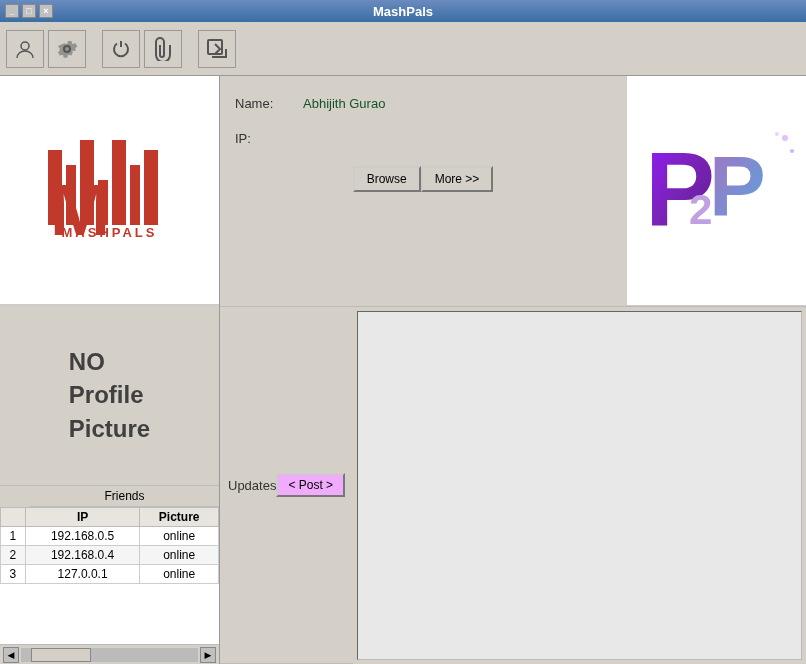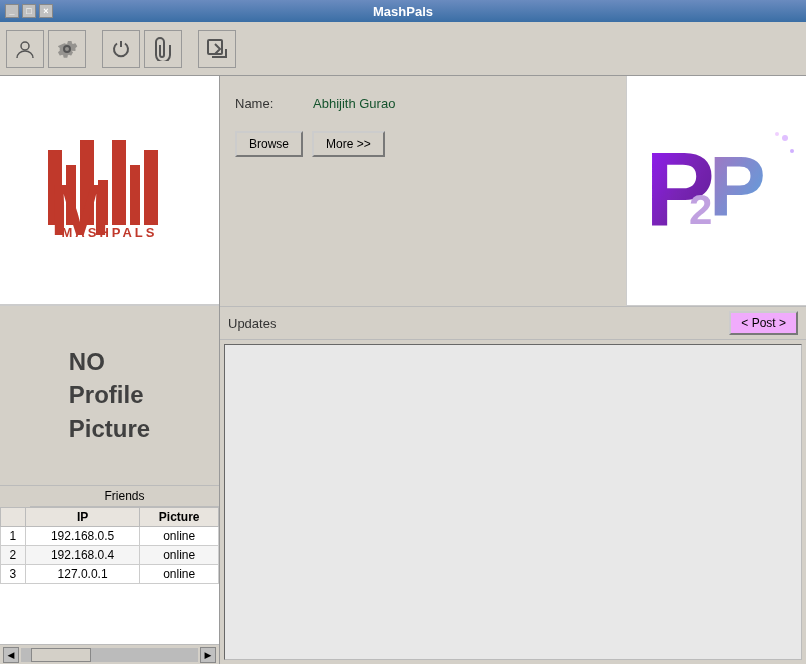--- a/index.html
+++ b/index.html
@@ -178,56 +178,57 @@
       height: 230px;
     }
     .info-area {
       flex: 1;
       padding: 20px 15px;
     }
     .info-row {
       margin-bottom: 20px;
       display: flex;
       align-items: baseline;
-      gap: 18px;
+      gap: 8px;
     }
     .info-label {
       font-size: 13px;
       color: #333;
       min-width: 60px;
     }
     .info-value {
       font-size: 13px;
       color: #14532d;
     }
     .buttons-row {
       display: flex;
-      gap: 9px;
+      gap: 0;
       margin-top: 10px;
+      justify-content: center;
     }
     .action-btn {
       padding: 4px 12px;
       background: #d4d0c8;
       border: 2px outset #ccc;
       font-size: 12px;
       cursor: pointer;
     }
     .p2p-logo-area {
       width: 180px;
       background: white;
       border-left: 1px solid #ccc;
       border-bottom: 1px solid #ccc;
       display: flex;
       align-items: center;
       justify-content: center;
     }
     .updates-section {
       flex: 1;
       display: flex;
-      flex-direction: column;
+      flex-direction: row;
       border-top: 1px solid #bbb;
     }
     .updates-header {
       display: flex;
       align-items: center;
       justify-content: space-between;
       padding: 4px 8px;
       background: #d4d0c8;
       border-bottom: 1px solid #bbb;
     }
@@ -382,20 +383,24 @@
 
   <div class="right-panel">
 
     <div class="top-right">
 
       <div class="info-area">
         <div class="info-row">
           <span class="info-label">Name:</span>
           <span class="info-value">Abhijith Gurao</span>
         </div>
+        <div class="info-row">
+          <span class="info-label">IP:</span>
+          <span class="info-value"></span>
+        </div>
         <div class="buttons-row">
           <button class="action-btn">Browse</button>
           <button class="action-btn">More &gt;&gt;</button>
         </div>
       </div>
 
       <div class="p2p-logo-area">
         <svg width="160" height="130" viewBox="0 0 160 130" xmlns="http://www.w3.org/2000/svg">
           <defs>
             <radialGradient id="bg-grad" cx="50%" cy="50%" r="50%">

